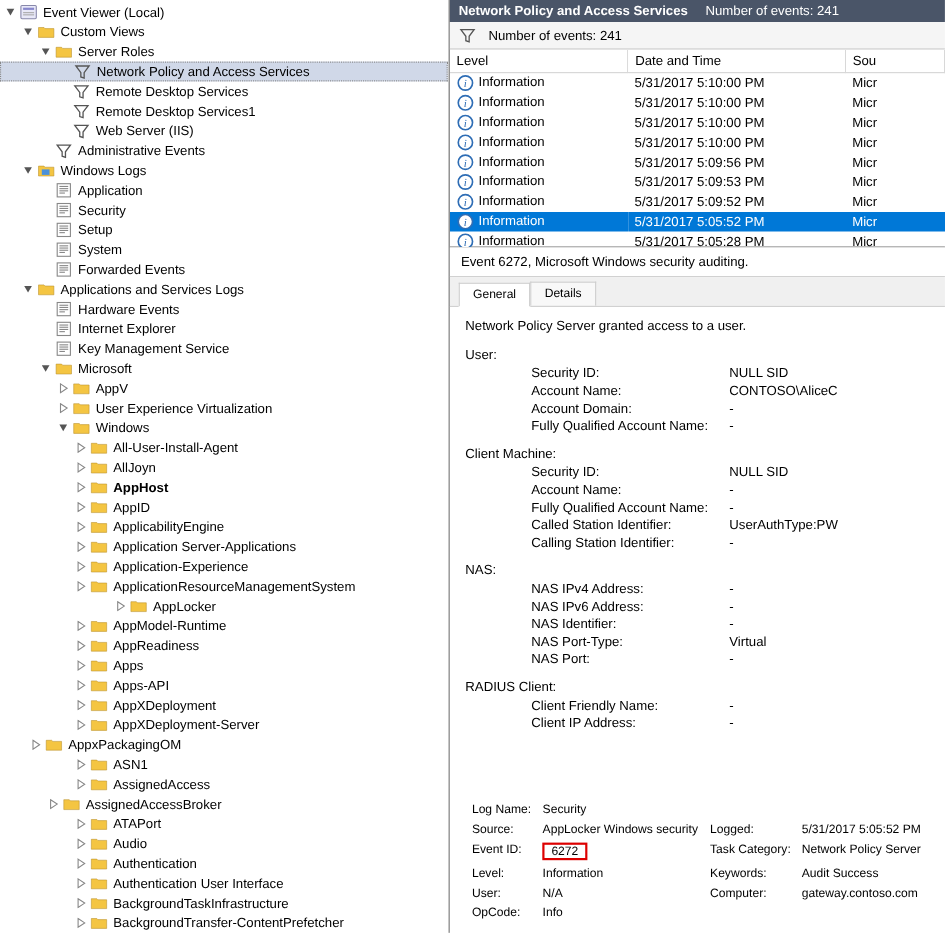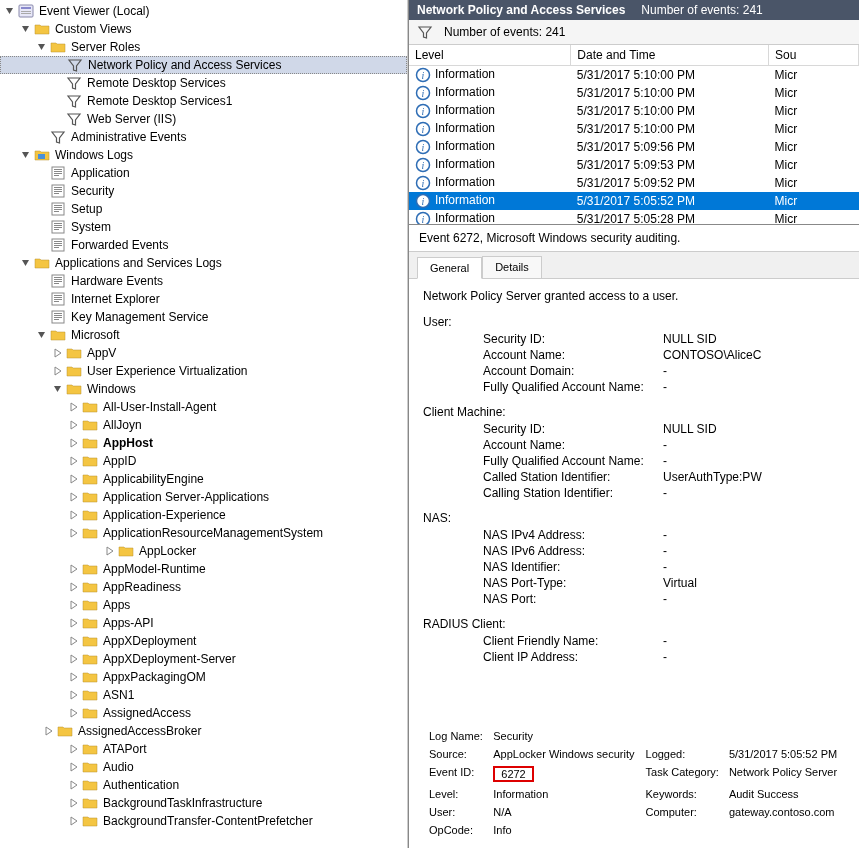--- a/index.html
+++ b/index.html
@@ -506,21 +506,21 @@
             <path d="M2 1 L8 5 L2 9 Z" fill="none" stroke="#888"></path>
           </svg>
         </span>
         <span class="icon">
           <svg viewBox="0 0 16 16">
             <use href="#i-folder"></use>
           </svg>
         </span>
         <span class="tree-label">AppXDeployment-Server</span>
       </div>
-      <div class="tree-item" style="padding-left: 68px;">
+      <div class="tree-item" style="padding-left: 27px;">
         <span class="toggle">
           <svg width="10" height="10">
             <path d="M2 1 L8 5 L2 9 Z" fill="none" stroke="#888"></path>
           </svg>
         </span>
         <span class="icon">
           <svg viewBox="0 0 16 16">
             <use href="#i-folder"></use>
           </svg>
         </span>
@@ -596,20 +596,33 @@
           <svg width="10" height="10">
             <path d="M2 1 L8 5 L2 9 Z" fill="none" stroke="#888"></path>
           </svg>
         </span>
         <span class="icon">
           <svg viewBox="0 0 16 16">
             <use href="#i-folder"></use>
           </svg>
         </span>
         <span class="tree-label">Authentication</span>
+      </div>
+      <div class="tree-item" style="padding-left: 68px;">
+        <span class="toggle">
+          <svg width="10" height="10">
+            <path d="M2 1 L8 5 L2 9 Z" fill="none" stroke="#888"></path>
+          </svg>
+        </span>
+        <span class="icon">
+          <svg viewBox="0 0 16 16">
+            <use href="#i-folder"></use>
+          </svg>
+        </span>
+        <span class="tree-label">Authentication User Interface</span>
       </div>
       <div class="tree-item" style="padding-left: 68px;">
         <span class="toggle">
           <svg width="10" height="10">
             <path d="M2 1 L8 5 L2 9 Z" fill="none" stroke="#888"></path>
           </svg>
         </span>
         <span class="icon">
           <svg viewBox="0 0 16 16">
             <use href="#i-folder"></use>

